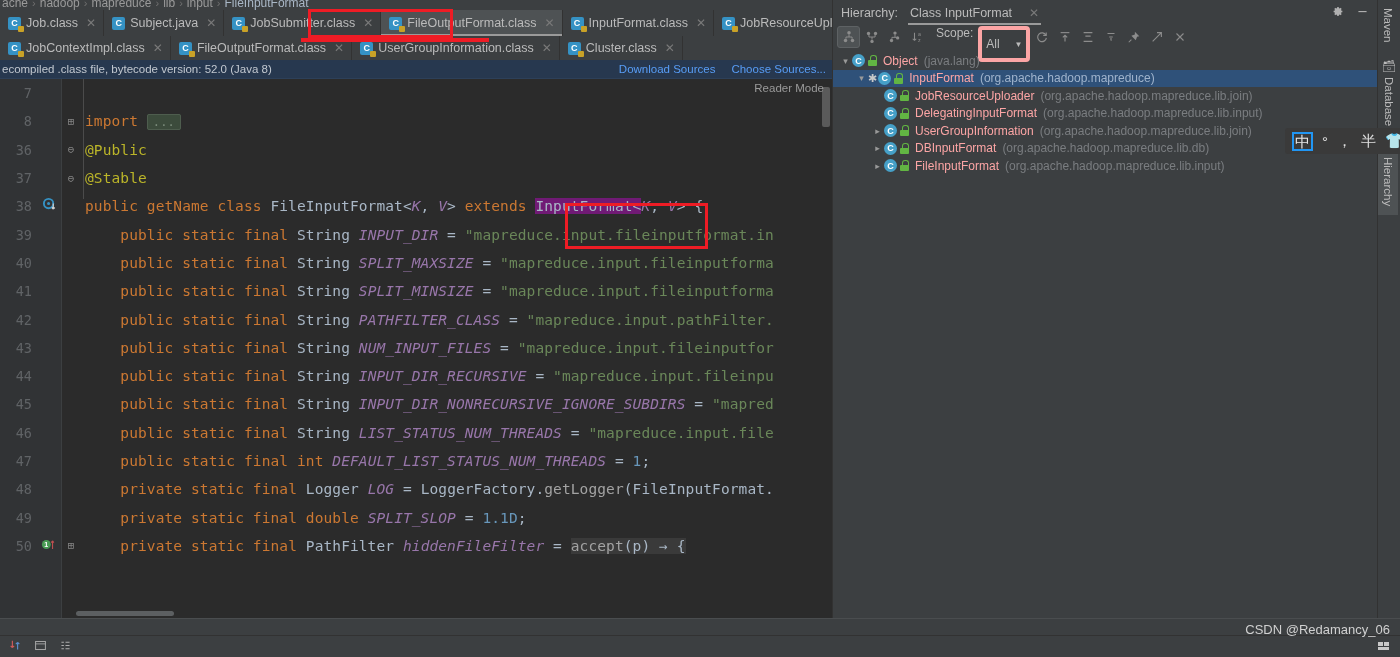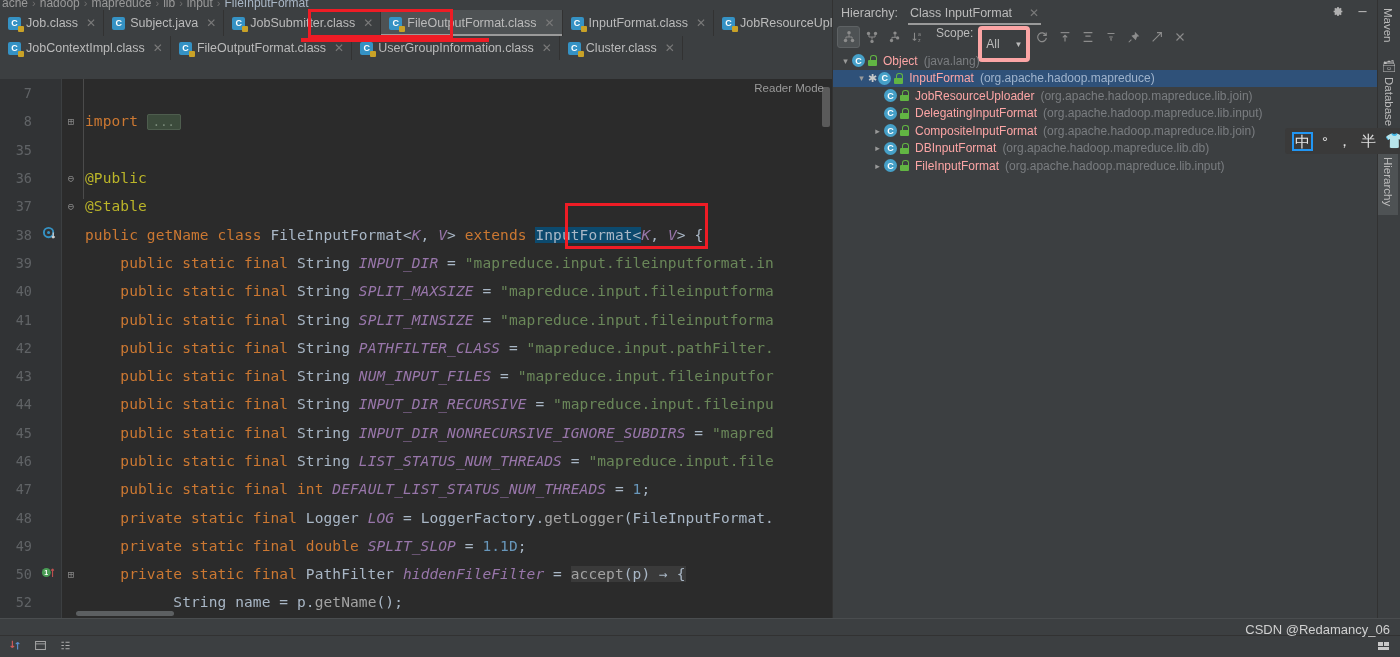--- a/index.html
+++ b/index.html
@@ -120,21 +120,21 @@
   .fld { color: #9876aa; font-style: italic; }
   .cls { color: #a9b7c6; }
   .ann { color: #bbb529; text-align: center; }
   .mth { color: #a3a3a3; }
   .plain { color: #a9b7c6; }
   .lambda-bg { background: #3a3a3a; }
   .fold-dots {
     background: #3c4b3c; border: 1px solid #4e5d4e;
     color: #7a8a7a; padding: 0 5px; border-radius: 2px; font-size: 12px;
   }
-  .hl-inputformat { background: #0c4a6e; }
+  .hl-inputformat { background: #701a75; }
 
   
   .hscroll {
     position: absolute; left: 76px; bottom: 2px;
     width: 98px; height: 5px; background: #5c5f61; border-radius: 3px;
   }
 
   
   .minimap-strip {
     position: absolute; right: 2px; top: 8px; width: 8px; height: 40px;
@@ -327,39 +327,42 @@
         <span>UserGroupInformation.class</span>
         <span class="x">✕</span>
       </div>
       <div class="tab">
         <span class="tab-ico">C</span>
         <span>Cluster.class</span>
         <span class="x">✕</span>
       </div>
     </div>
 
+  <div class="notice">
+    <span>ecompiled .class file, bytecode version: 52.0 (Java 8)</span>
+    <span class="links">
+      <a href="#">Download Sources</a>
+      <a href="#">Choose Sources...</a>
+    </span>
+  </div>
 
   <div class="editor">
     <div class="gutter"></div>
     <div class="gutter-div"></div>
     <div class="reader-mode">Reader Mode</div>
     <div class="indent-guide"></div>
     <div class="codewrap" id="codewrap">
         <div class="line">
           <span class="ln">7</span>
           <span class="code"></span>
         </div>
         <div class="line">
           <span class="ln">8</span>
           <span class="fold">⊞</span>
           <span class="code"><span class="kw">import</span> <span class="fold-dots">...</span></span>
-        </div>
-        <div class="line">
-          <span class="ln">35</span>
-          <span class="code"></span>
         </div>
         <div class="line">
           <span class="ln">36</span>
           <span class="fold">⊖</span>
           <span class="code"><span class="ann">@Public</span></span>
         </div>
         <div class="line">
           <span class="ln">37</span>
           <span class="fold">⊖</span>
           <span class="code"><span class="ann">@Stable</span></span>
@@ -419,24 +422,20 @@
         </div>
         <div class="line">
           <span class="ln">50</span>
           <span class="gmark"><svg width="16" height="15" viewBox="0 0 18 16">
               <circle cx="6" cy="8" r="5" fill="#499c54"></circle>
               <text x="6" y="11.3" font-size="8" fill="#fff" text-anchor="middle" font-family="sans-serif" font-weight="bold">1</text>
               <path d="M13 13V4M13 4l-1.5 1.8M13 4l1.5 1.8" stroke="#c05050" stroke-width="1.2" fill="none"></path>
             </svg></span>
           <span class="fold">⊞</span>
           <span class="code">&nbsp;&nbsp;&nbsp;&nbsp;<span class="kw">private</span><span class="plain"> </span><span class="kw">static</span><span class="plain"> </span><span class="kw">final</span><span class="plain"> </span><span class="plain">PathFilter</span><span class="plain"> </span><span class="fld" style="font-style:italic">hiddenFileFilter</span> = <span class="lambda-bg"><span class="mth">accept</span>(p) → {</span></span>
-        </div>
-        <div class="line">
-          <span class="ln">52</span>
-          <span class="code">&nbsp;&nbsp;&nbsp;&nbsp;&nbsp;&nbsp;&nbsp;&nbsp;&nbsp;&nbsp;<span class="plain">String</span><span class="plain"> </span><span class="plain">name</span><span class="plain"> = </span><span class="plain">p</span><span class="plain">.</span><span class="mth">getName</span><span class="plain">();</span></span>
         </div>
         <div class="line"></div>
       </div>
     <div class="hscroll"></div>
     <div class="minimap-strip"></div>
   </div>
 
   <div class="redbox" style="left:308px; top:9px; width:145px; height:29px;"></div>
   <div class="redbox" style="left:565px; top:203px; width:143px; height:46px;"></div>
   <div class="redbox" style="border-width:4px; border-color:#ee1c25; left:301px; top:34px; width:188px; height:8px; border-top:none; border-left:none; border-right:none;"></div>
@@ -567,21 +566,21 @@
           <span class="twist"></span>
           <span class="cico iface">C</span>
           <span class="lockico"></span>
           <span class="tname">DelegatingInputFormat</span>
           <span class="tpkg">(org.apache.hadoop.mapreduce.lib.input)</span>
         </div>
         <div class="trow" style="padding-left: 38px;">
           <span class="twist">▸</span>
           <span class="cico iface">C</span>
           <span class="lockico"></span>
-          <span class="tname">CompositeInputFormat</span>
+          <span class="tname">UserGroupInformation</span>
           <span class="tpkg">(org.apache.hadoop.mapreduce.lib.join)</span>
         </div>
         <div class="trow" style="padding-left: 38px;">
           <span class="twist">▸</span>
           <span class="cico iface">C</span>
           <span class="lockico"></span>
           <span class="tname">DBInputFormat</span>
           <span class="tpkg">(org.apache.hadoop.mapreduce.lib.db)</span>
         </div>
         <div class="trow" style="padding-left: 38px;">

